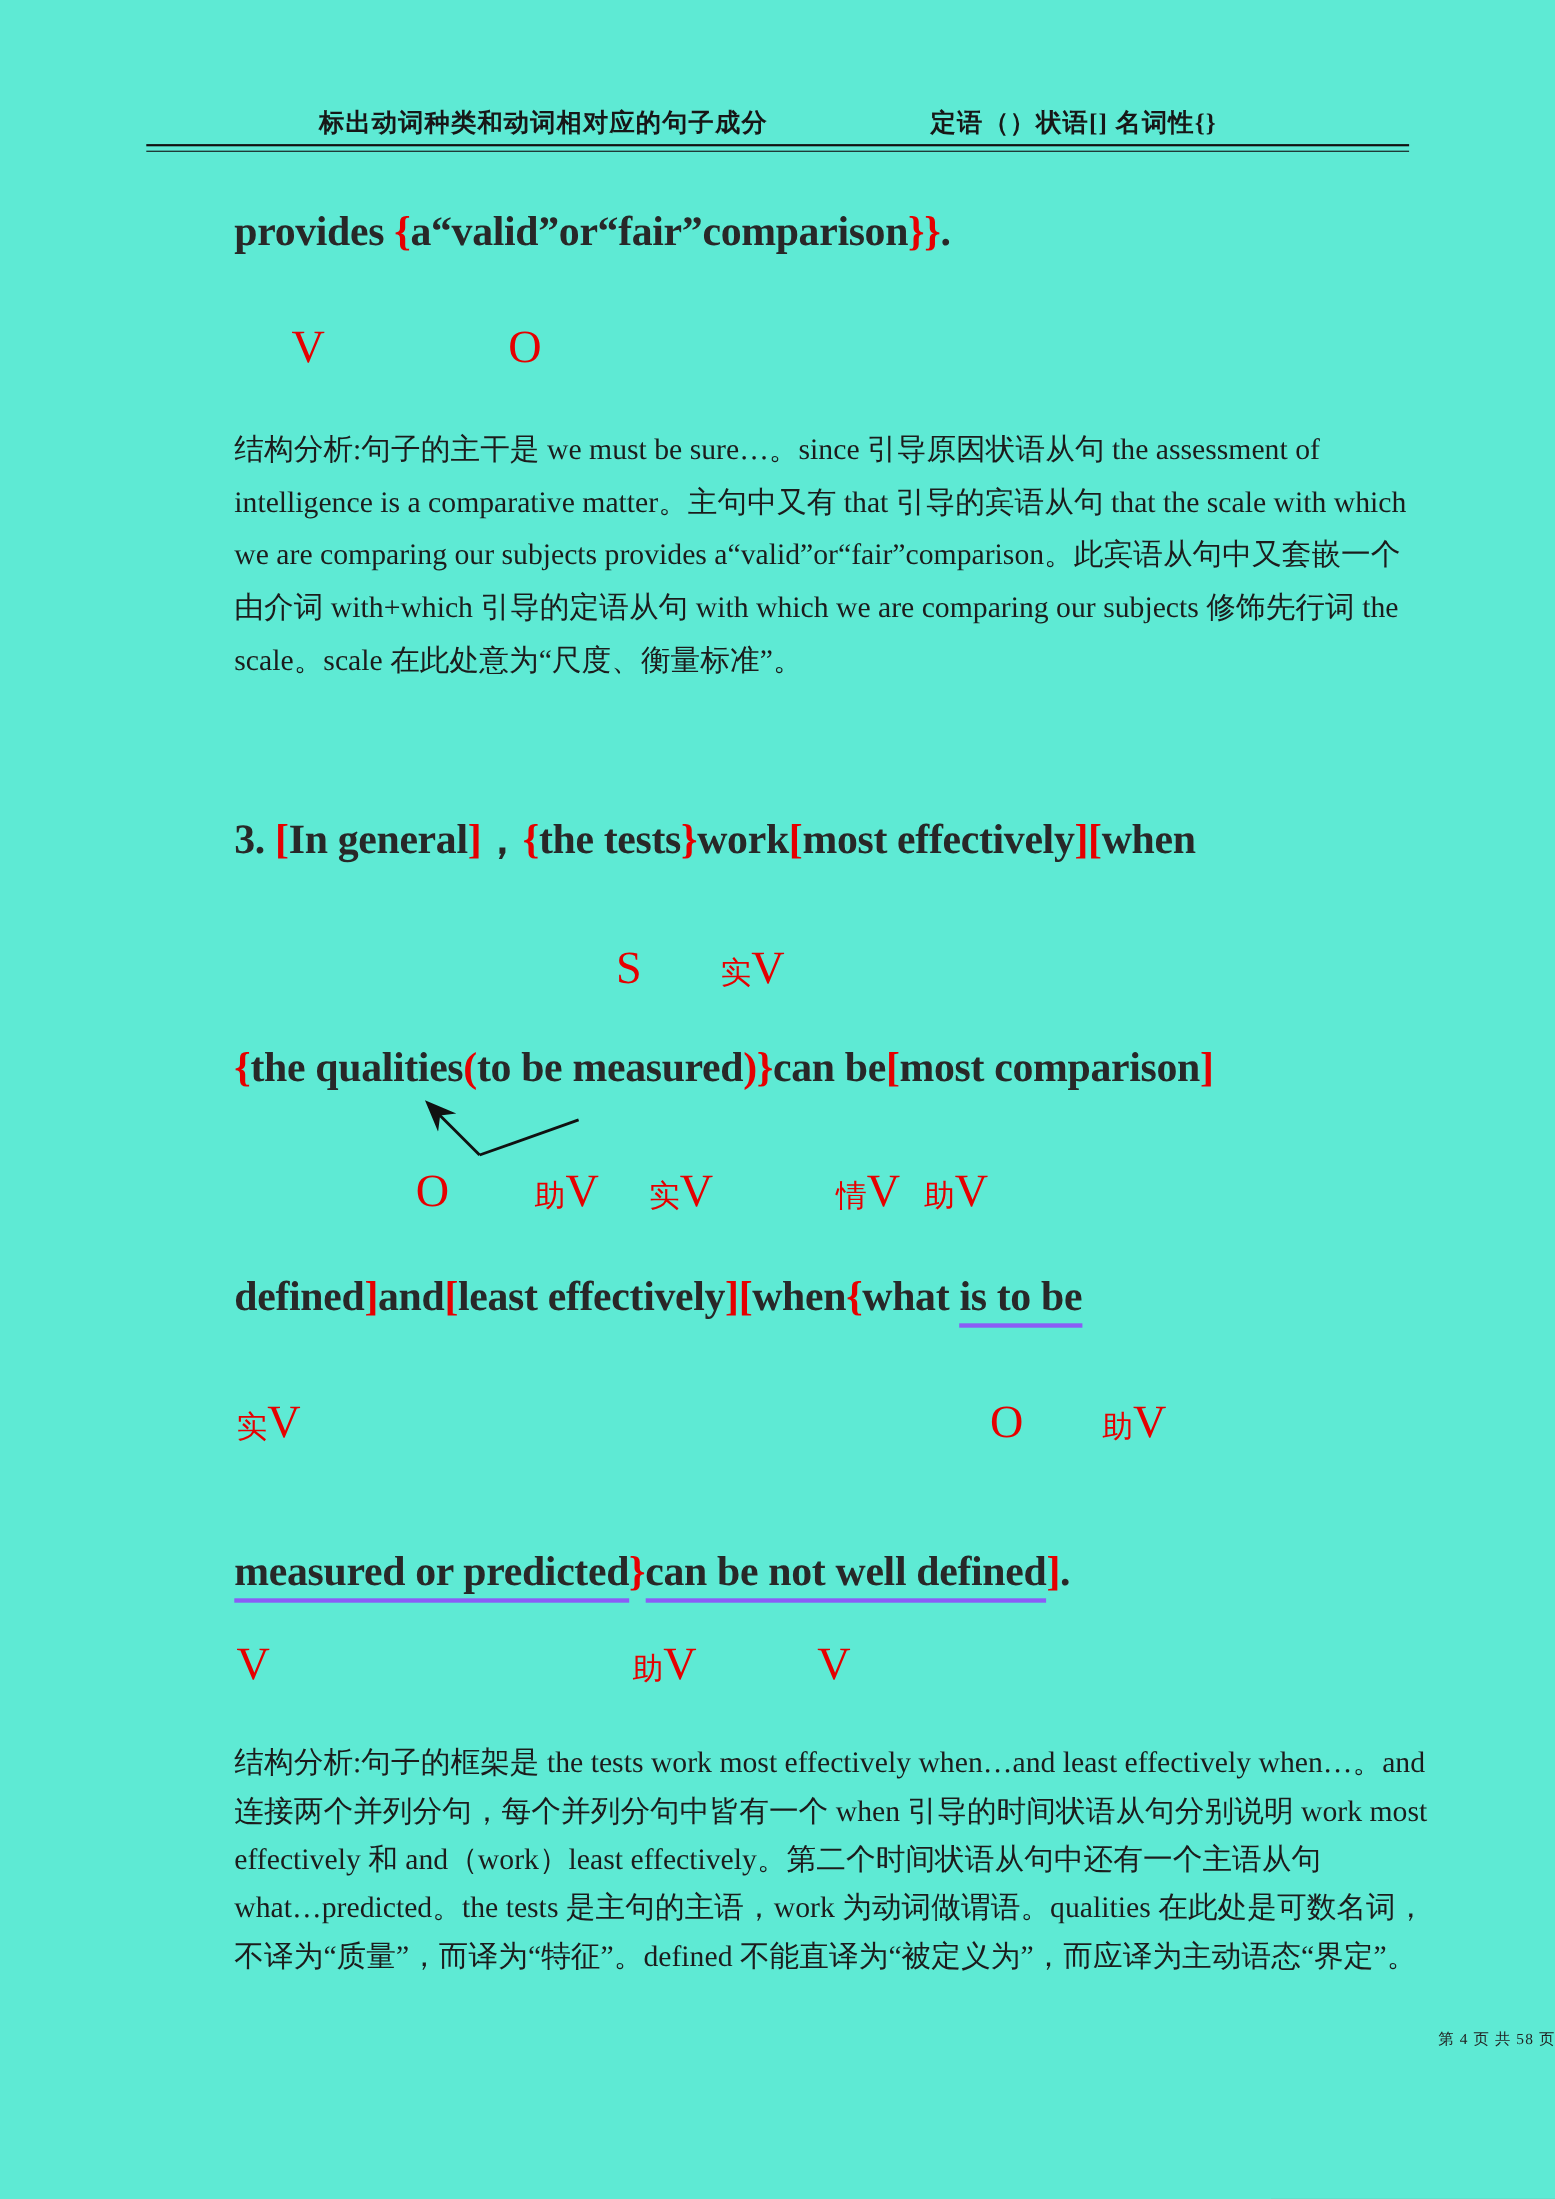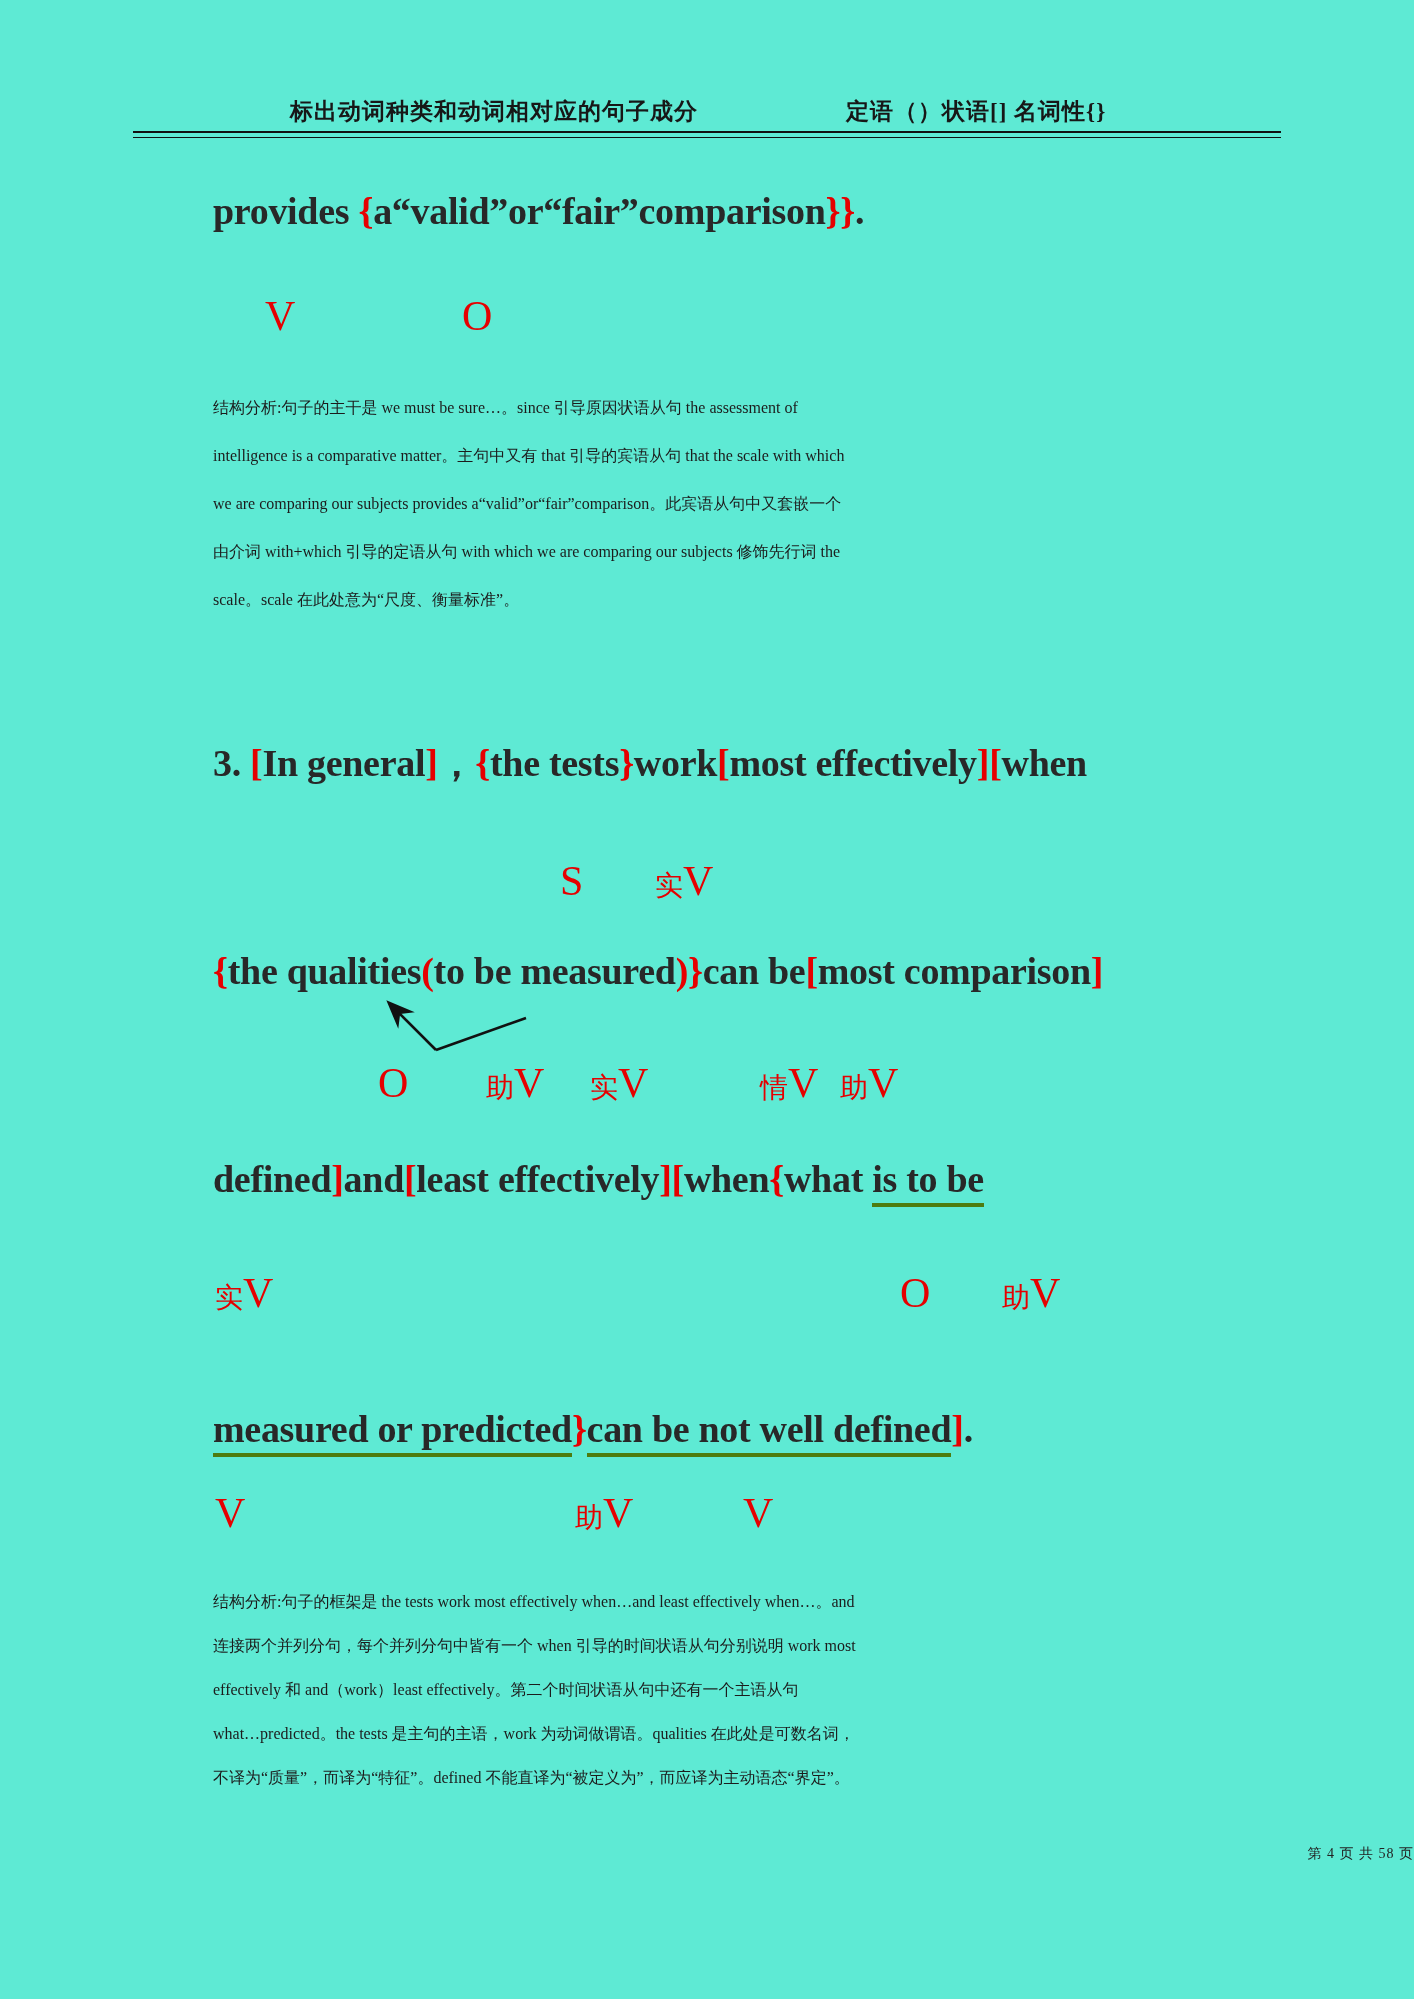--- a/index.html
+++ b/index.html
@@ -17,30 +17,30 @@
   .hdr-left  { left:290px; }
   .hdr-right { left:846px; }
   .hrule1 { position:absolute; left:133px; top:131px; width:1148px; height:2px; background:#111; }
   .hrule2 { position:absolute; left:133px; top:137px; width:1148px; height:1px; background:#111; }
   
   .bigline {
     position:absolute; left:213px; font-size:38px; font-weight:700;
     color:#282828; white-space:pre; line-height:1.25; letter-spacing:-0.3px;
   }
   .bigline .r { color:#e60000; }
-  .bigline .u { border-bottom:4px solid #4d7c0f; padding-bottom:3px; }
+  .bigline .u { border-bottom:4px solid #8b5cf6; padding-bottom:3px; }
   
   .vrow { position:absolute; left:0; top:0; width:1414px; height:52px; }
   .vlabel {
     position:absolute; top:0; color:#e60000; font-size:42px; line-height:1.1;
     font-family:"Liberation Serif","DejaVu Serif",serif; white-space:pre;
   }
   .vlabel .cn { font-size:28px; }
   
-  .para { position:absolute; left:213px; width:1060px; font-size:16px; color:#1c1c1c; }
+  .para { position:absolute; left:213px; width:1060px; font-size:27px; color:#1c1c1c; }
   .para .pline { white-space:pre; }
   .para-1 .pline { height:48px; line-height:48px; }
   .para-2 .pline { height:44px; line-height:44px; }
   
   .footer {
     position:absolute; left:0; top:1845px; width:1414px; text-align:right;
     font-size:14px; color:#222; letter-spacing:1px; white-space:pre;
   }
   .arrow-svg { position:absolute; left:368px; top:995px; }
 </style>

